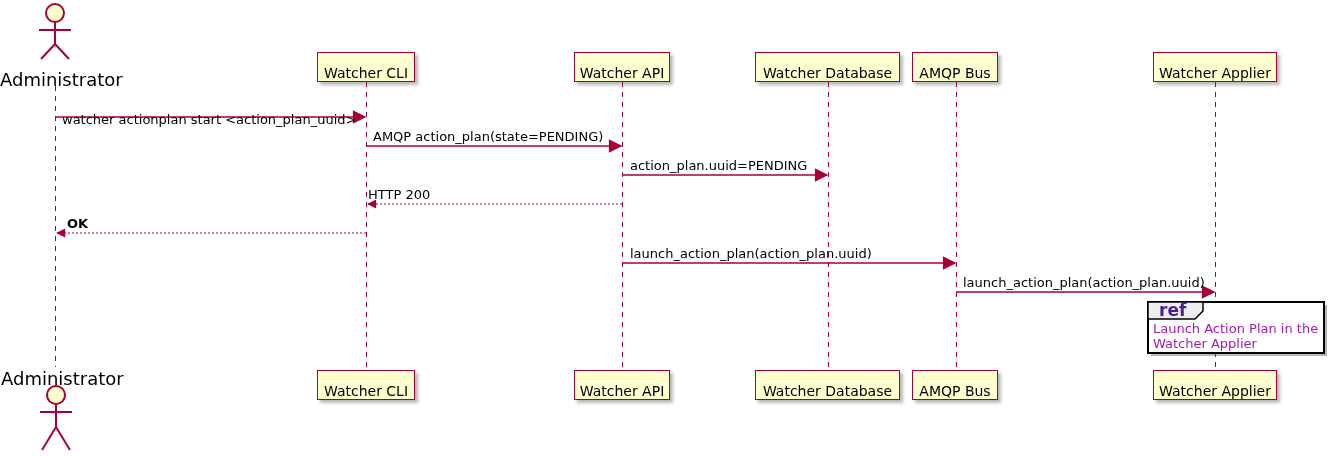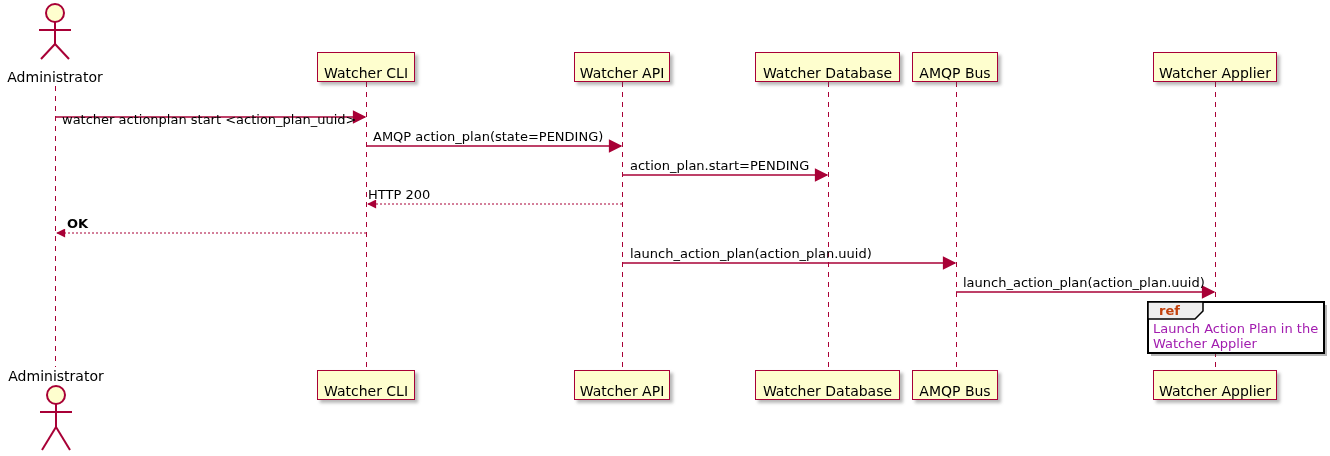--- a/index.html
+++ b/index.html
@@ -11,28 +11,28 @@
   #lines-layer { position:absolute; left:0; top:0; width:1330px; height:456px; z-index:1; }
   .pbox {
     position:absolute; height:30px; box-sizing:border-box;
     background:#FEFECE; border:1.5px solid #A80036;
     box-shadow:3px 3px 3px rgba(80,80,80,0.4);
     display:flex; align-items:flex-end; justify-content:center;
     font-size:14px; color:#000; z-index:2; white-space:nowrap;
   }
   .actor-label {
     position:absolute; width:110px; text-align:center;
-    font-size:14px; color:#000; z-index:2; white-space:nowrap;
+    font-size:18px; color:#000; z-index:2; white-space:nowrap;
   }
   .msg {
     position:absolute; font-size:13px; color:#000;
     z-index:3; white-space:nowrap; line-height:15px;
   }
   .ref-keyword {
-    position:absolute; font-size:13px; font-weight:bold; color:#c2410c;
+    position:absolute; font-size:17px; font-weight:bold; color:#4c1d95;
     z-index:4; white-space:nowrap; line-height:15px;text-align:center;
   }
   .ref-line {
     position:absolute; font-size:13px; color:#a21caf;
     z-index:4; white-space:nowrap; line-height:15px;
   }
 </style>
 </head>
 <body>
 
@@ -100,21 +100,21 @@
     </div>
   <div class="pbox" style="left:912px; top:52px; width:86px;">
       <span>AMQP Bus</span>
     </div>
   <div class="pbox" style="left:1153px; top:52px; width:124px;">
       <span>Watcher Applier</span>
     </div>
 
   <div class="msg" style="left:62px;  top:112px;">watcher actionplan start &lt;action_plan_uuid&gt;</div>
   <div class="msg" style="left:373px; top:129px;">AMQP action_plan(state=PENDING)</div>
-  <div class="msg" style="left:630px; top:158px;">action_plan.start=PENDING</div>
+  <div class="msg" style="left:630px; top:158px;">action_plan.uuid=PENDING</div>
   <div class="msg" style="left:368px; top:187px;">HTTP 200</div>
   <div class="msg" style="left:67px;  top:216px;font-weight:bold;">OK</div>
   <div class="msg" style="left:630px; top:246px;">launch_action_plan(action_plan.uuid)</div>
   <div class="msg" style="left:963px; top:275px;">launch_action_plan(action_plan.uuid)</div>
 
   <div class="ref-keyword" style="left:1159px; top:303px;">ref</div>
   <div class="ref-line" style="left:1153px; top:321px;">Launch Action Plan in the</div>
   <div class="ref-line" style="left:1153px; top:336px;">Watcher Applier</div>
 
   <div class="pbox" style="left:317px; top:370px; width:98px;">

